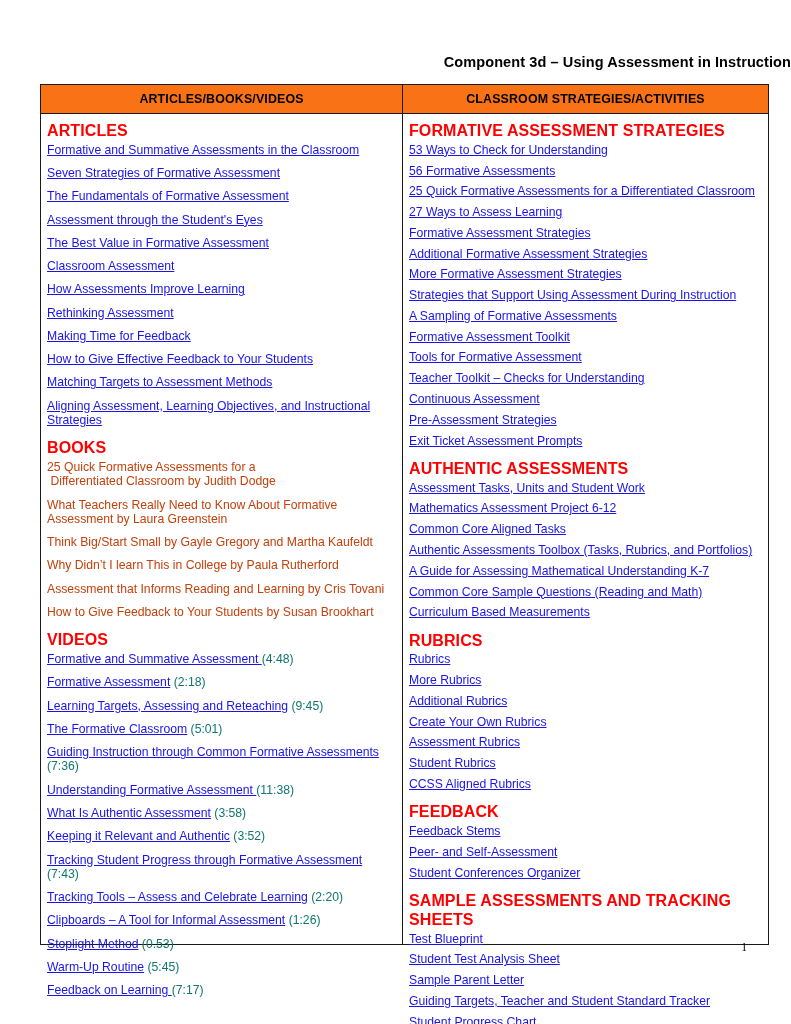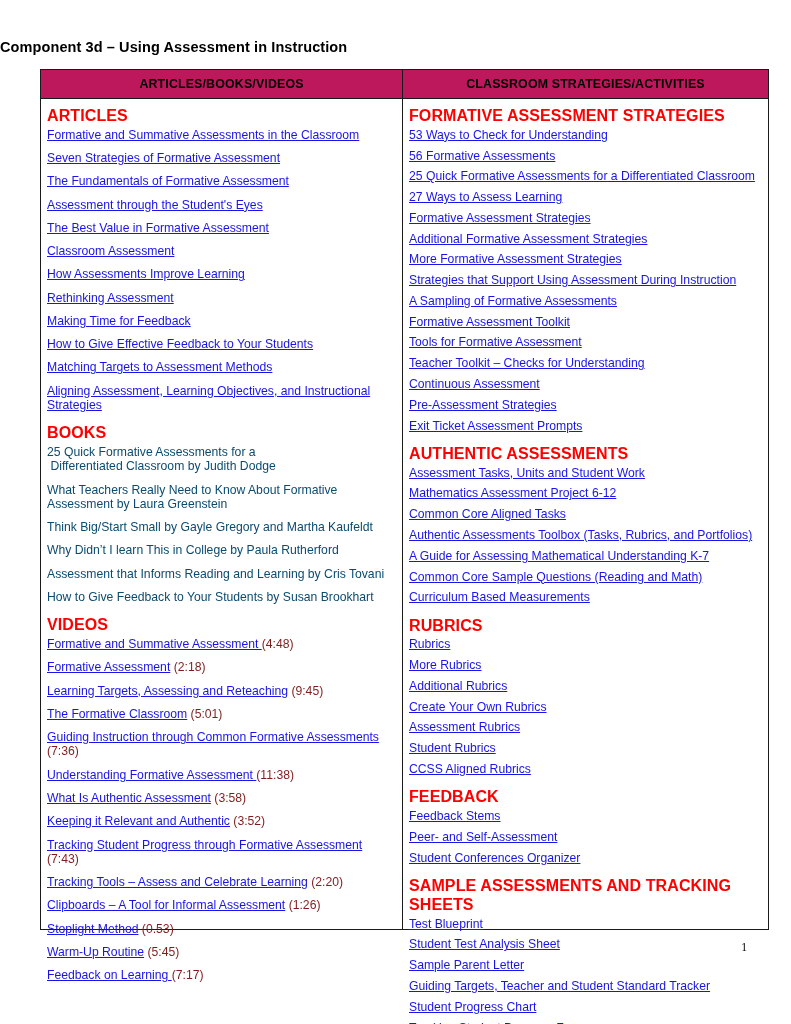--- a/index.html
+++ b/index.html
@@ -18,40 +18,40 @@
 
   .page {
     width: 791px;
     height: 1024px;
     box-sizing: border-box;
     padding: 0;
     position: relative;
   }
 
   .doc-title {
-    text-align: left;
+    text-align: right;
     font-size: 14.5px;
     font-weight: bold;
     letter-spacing: 0.1px;
     margin: 0;
-    padding-top: 40px;
+    padding-top: 55px;
     padding-bottom: 0;
     line-height: 1.1;
   }
 
   table.main-table {
     border-collapse: collapse;
     table-layout: fixed;
     width: 710px;
     margin: 13px 0 0 40px;
     border: 1.6px solid #1a1a1a;
   }
 
   table.main-table > thead > tr > th {
-    background: #be185d;
+    background: #f97316;
     border: 1.3px solid #1a1a1a;
     font-size: 12.4px;
     font-weight: bold;
     text-align: center;
     padding: 7px 4px 7px 4px;
     letter-spacing: 0.15px;
   }
 
   th.col-left { width: 353px; }
   th.col-right { width: 357px; }
@@ -98,26 +98,26 @@
     margin-top: 0;
   }
 
   a.lnk {
     color: #1a14e6;
     text-decoration: underline;
     text-underline-offset: 1px;
   }
 
   .dur {
-    color: #7f1d1d;
+    color: #0f766e;
     text-decoration: none;
   }
 
   .plain {
-    color: #0c4a6e;
+    color: #c2410c;
     text-decoration: none;
     margin-top: 22px;
   }
 
   .page-num {
     position: absolute;
     right: 44px;
     top: 941px;
     font-size: 11.6px;
     font-family: "Liberation Serif", serif;

